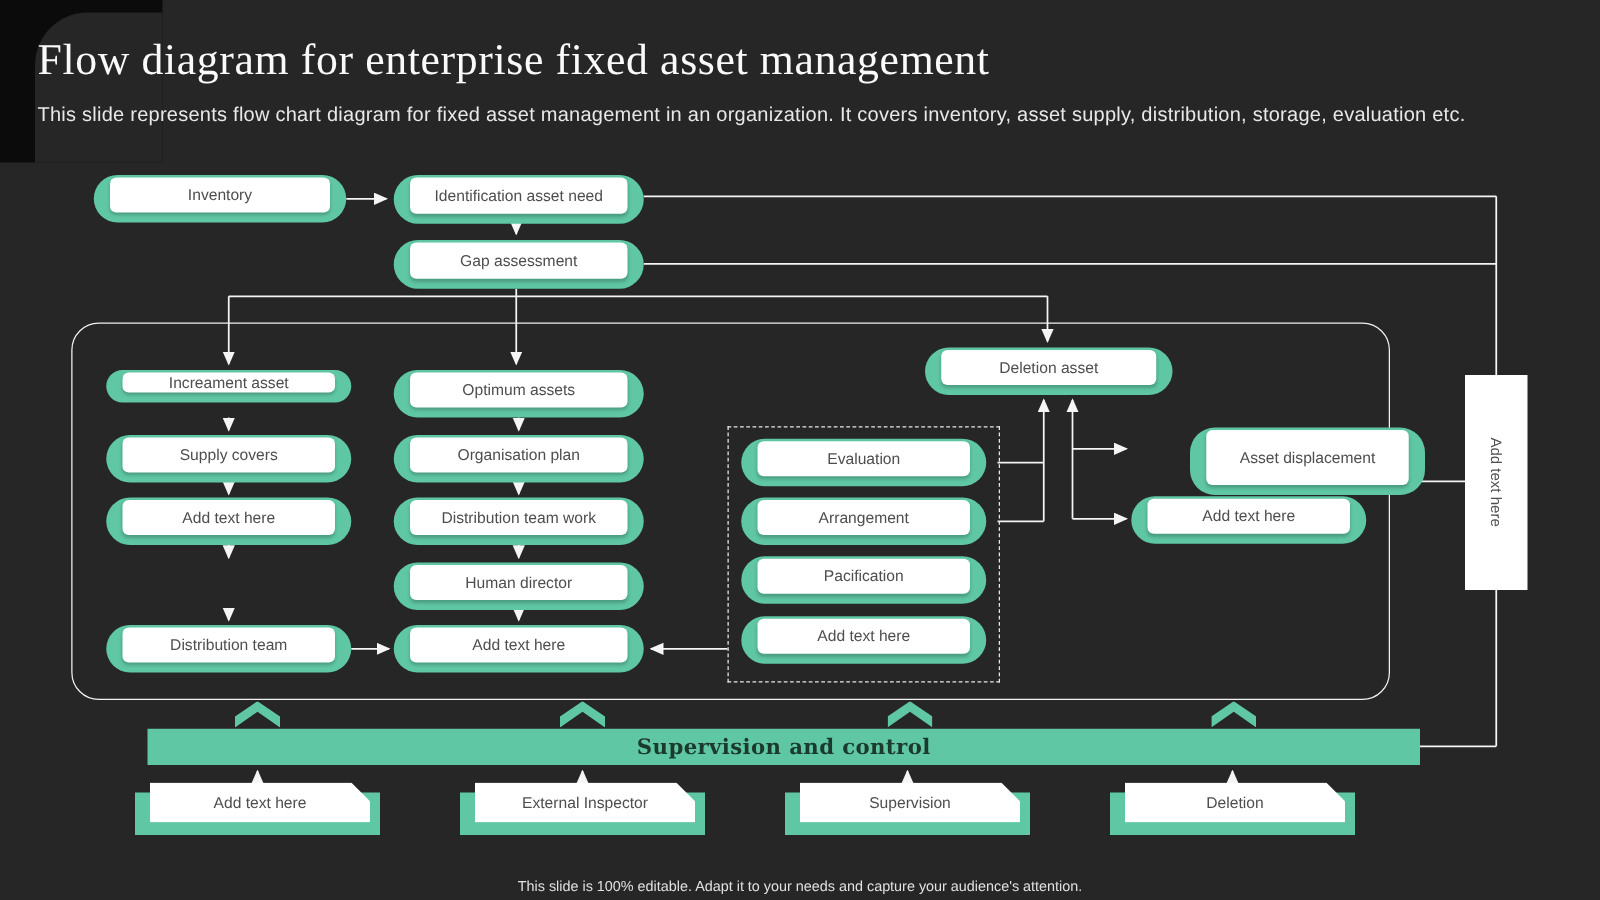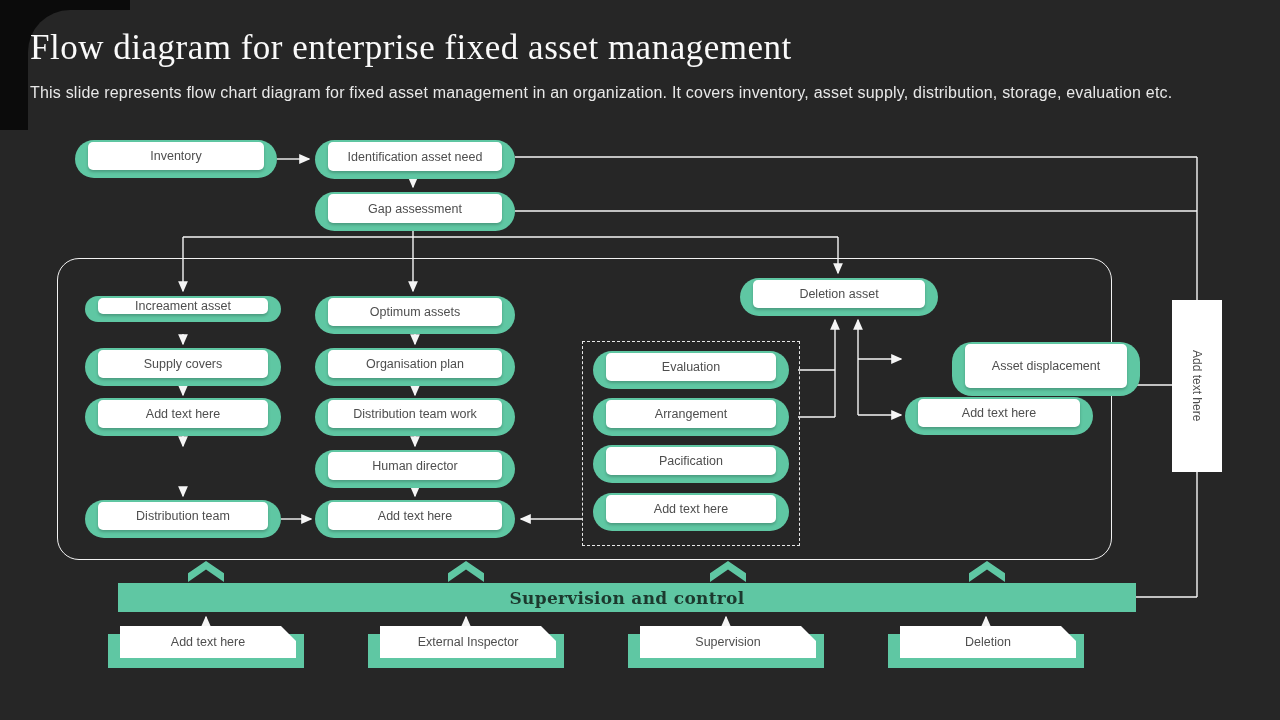--- a/index.html
+++ b/index.html
@@ -167,13 +167,14 @@
     </div>
   <div class="bnode" style="left:628px;top:626px">
     <span class="base"></span>
     <span class="bface">Supervision</span>
     </div>
   <div class="bnode" style="left:888px;top:626px">
     <span class="base"></span>
     <span class="bface">Deletion</span>
     </div>
 
+  <div class="footer">This slide is 100% editable. Adapt it to your needs and capture your audience's attention.</div>
 </div>
 
 </body></html>

